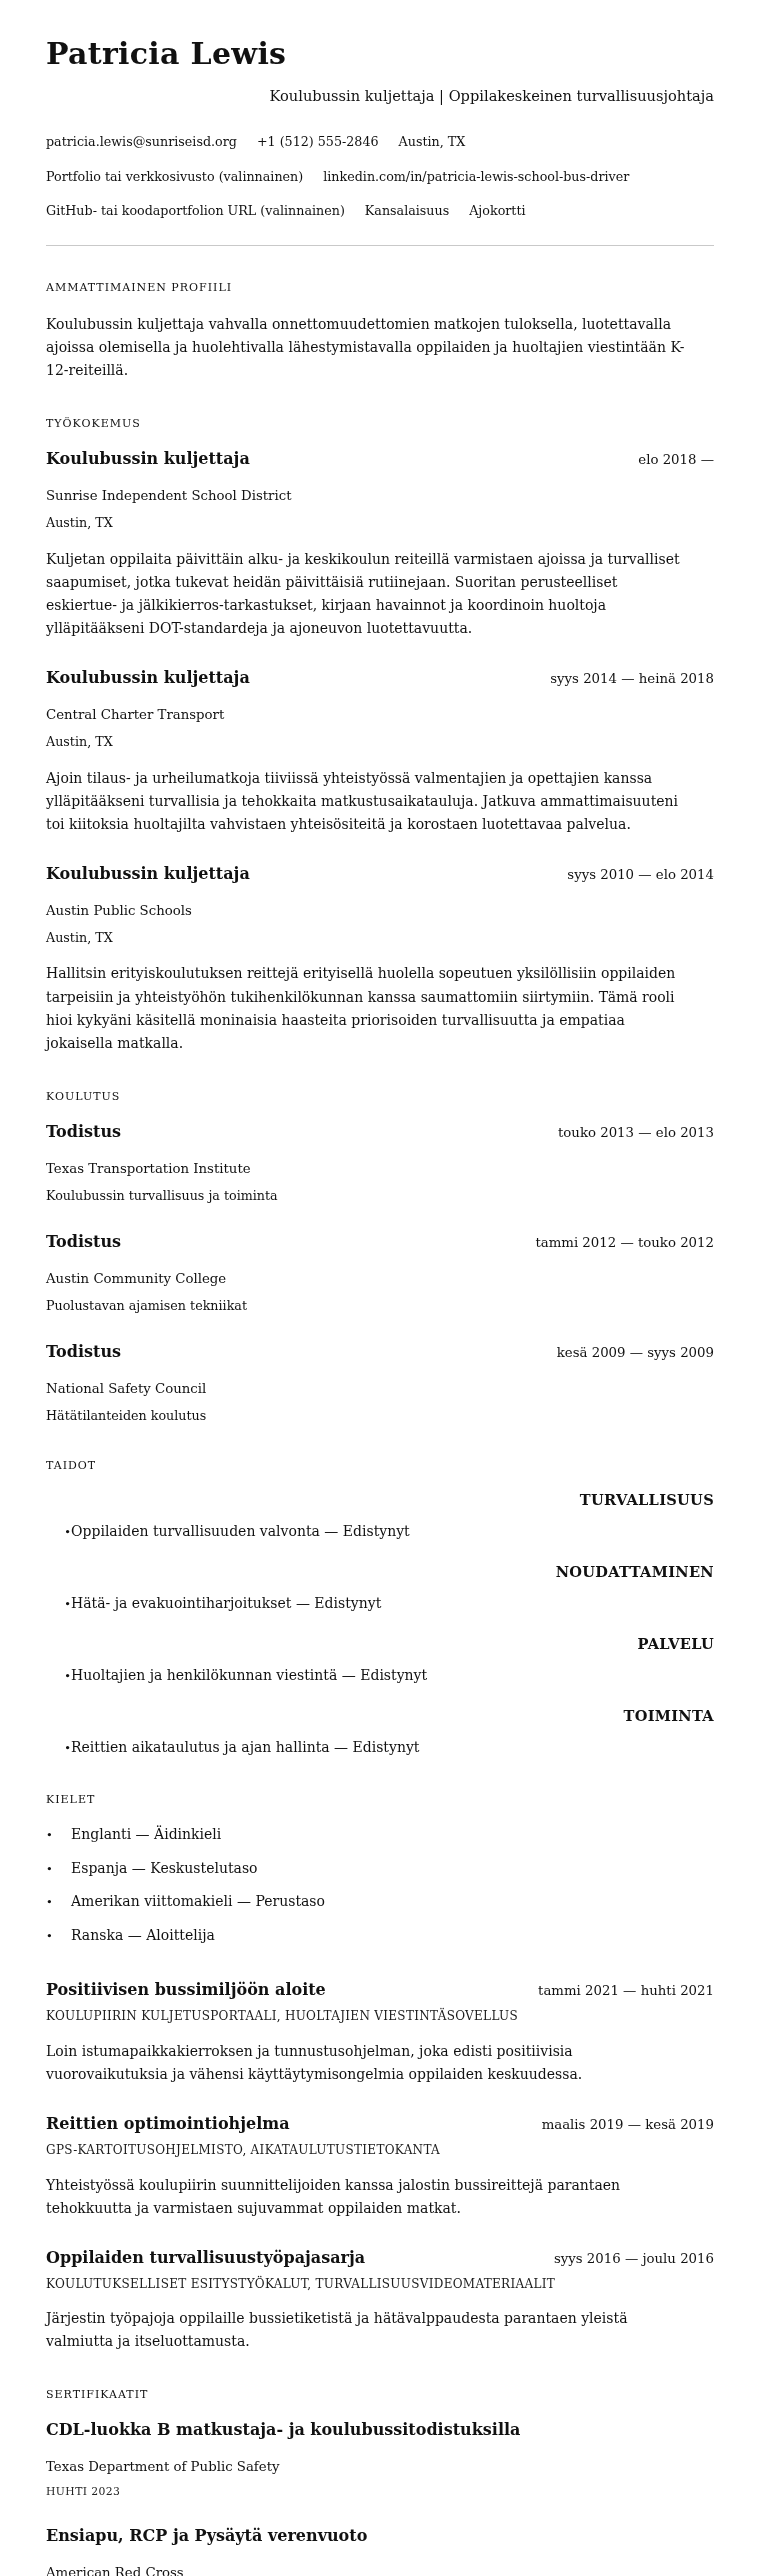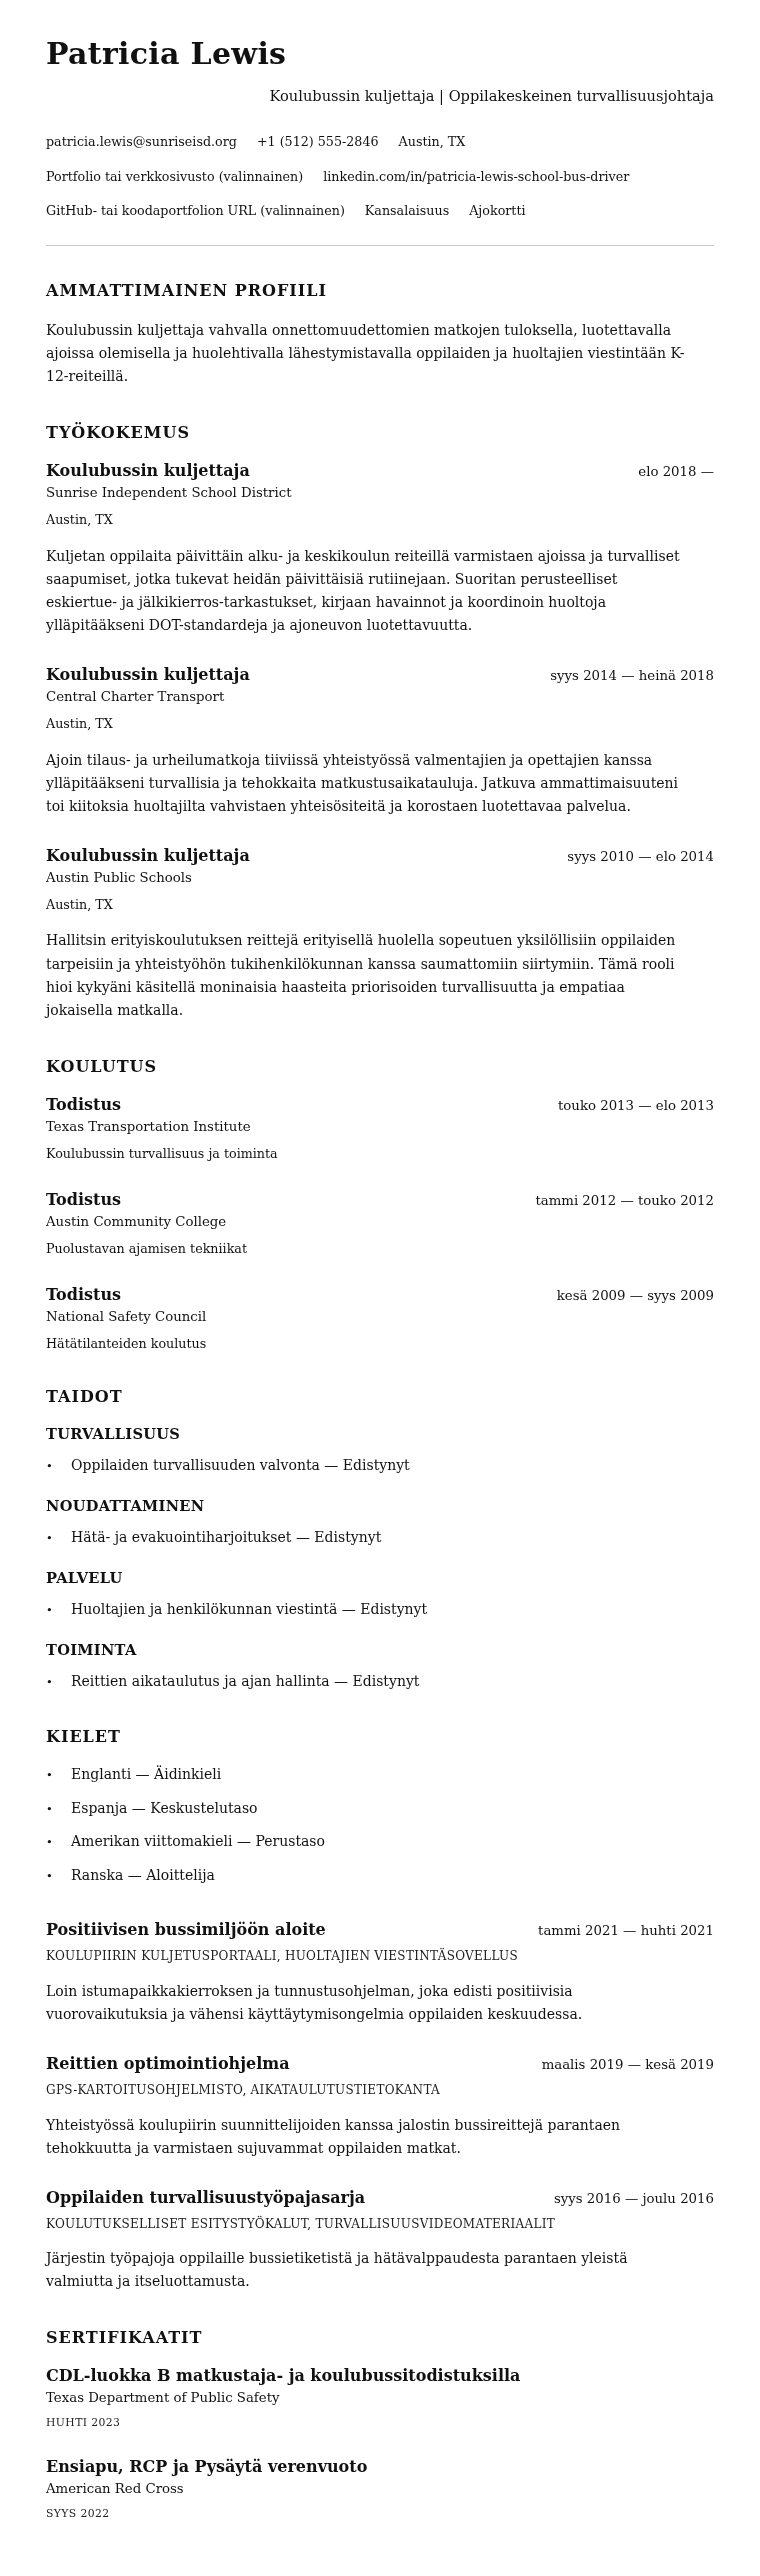--- a/index.html
+++ b/index.html
@@ -46,22 +46,22 @@
   .rule {
     border: none;
     border-top: 1.3px solid #c9c9c9;
     margin: 25px 0 0 0;
   }
   
   .section {
     margin-top: 35px;
   }
   .section-title {
-    font-size: 16px;
-    font-weight: bold;
+    font-size: 11px;
+    font-weight: normal;
     letter-spacing: 1px;
     margin: 0 0 19px 0;
     text-transform: uppercase;
   }
   .body-text {
     font-size: 14px;
     line-height: 1.65;
     margin: 0;
     max-width: 640px;
   }
@@ -82,21 +82,21 @@
     margin: 0;
     line-height: 1.25;
   }
   .entry-dates {
     font-size: 13.3px;
     white-space: nowrap;
     line-height: 1.25;
   }
   .entry-sub {
     font-size: 13.3px;
-    margin-top: 3px;
+    margin-top: 18px;
     line-height: 1.35;
   }
   .entry-sub2 {
     font-size: 12.7px;
     margin-top: 9px;
     line-height: 1.35;
   }
   .entry-desc {
     font-size: 14px;
     line-height: 1.65;
@@ -111,21 +111,21 @@
     color: #1c1c1c;
   }
   .entry-certdate {
     font-size: 10.8px;
     letter-spacing: 0.4px;
     margin-top: 9px;
     text-transform: uppercase;
     color: #222222;
   }
   
-  .skill-group { margin-bottom: 21.5px; }
+  .skill-group { margin-bottom: 21.5px; text-align: right; }
   .skill-group:last-child { margin-bottom: 0; }
   .skill-category {
     font-size: 14.6px;
     font-weight: bold;
     margin: 0 0 14px 0;
     letter-spacing: 0.3px;
   }
   
   .bullet-list {
     list-style: none;

